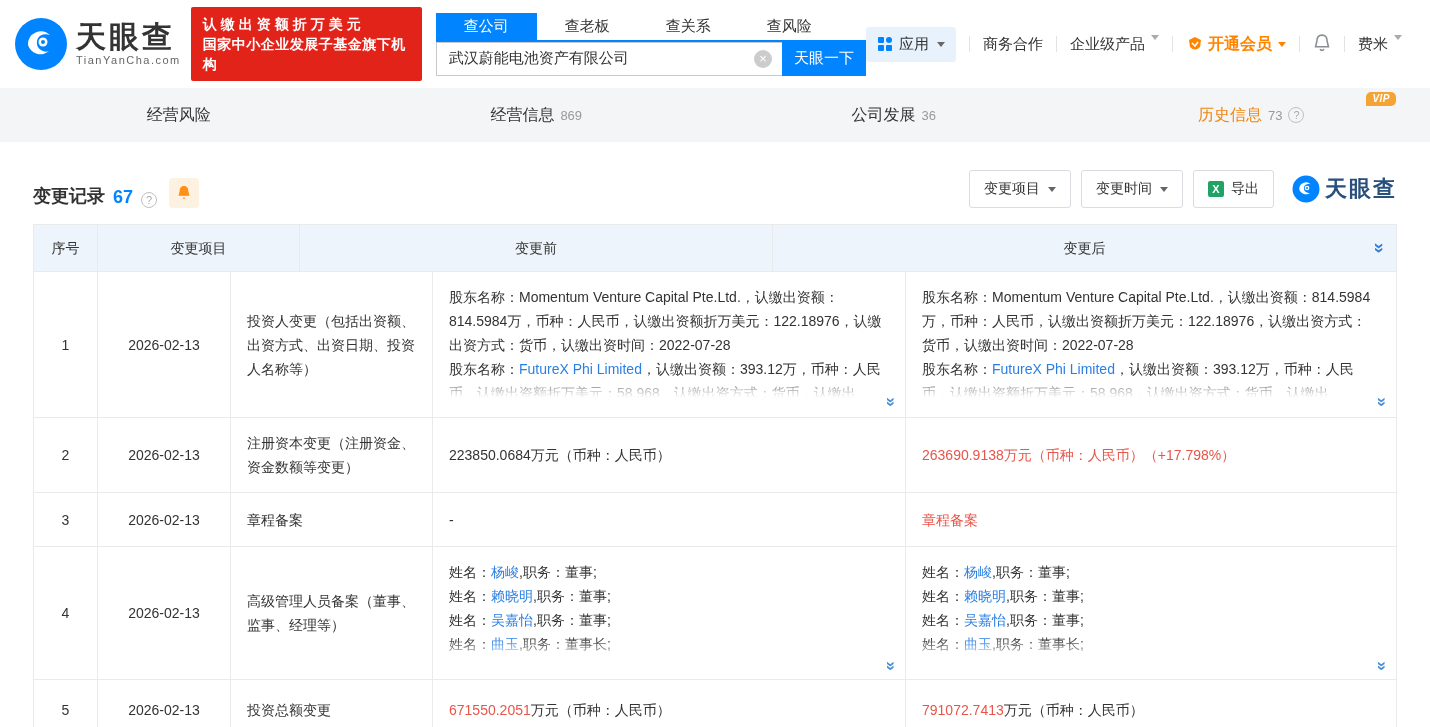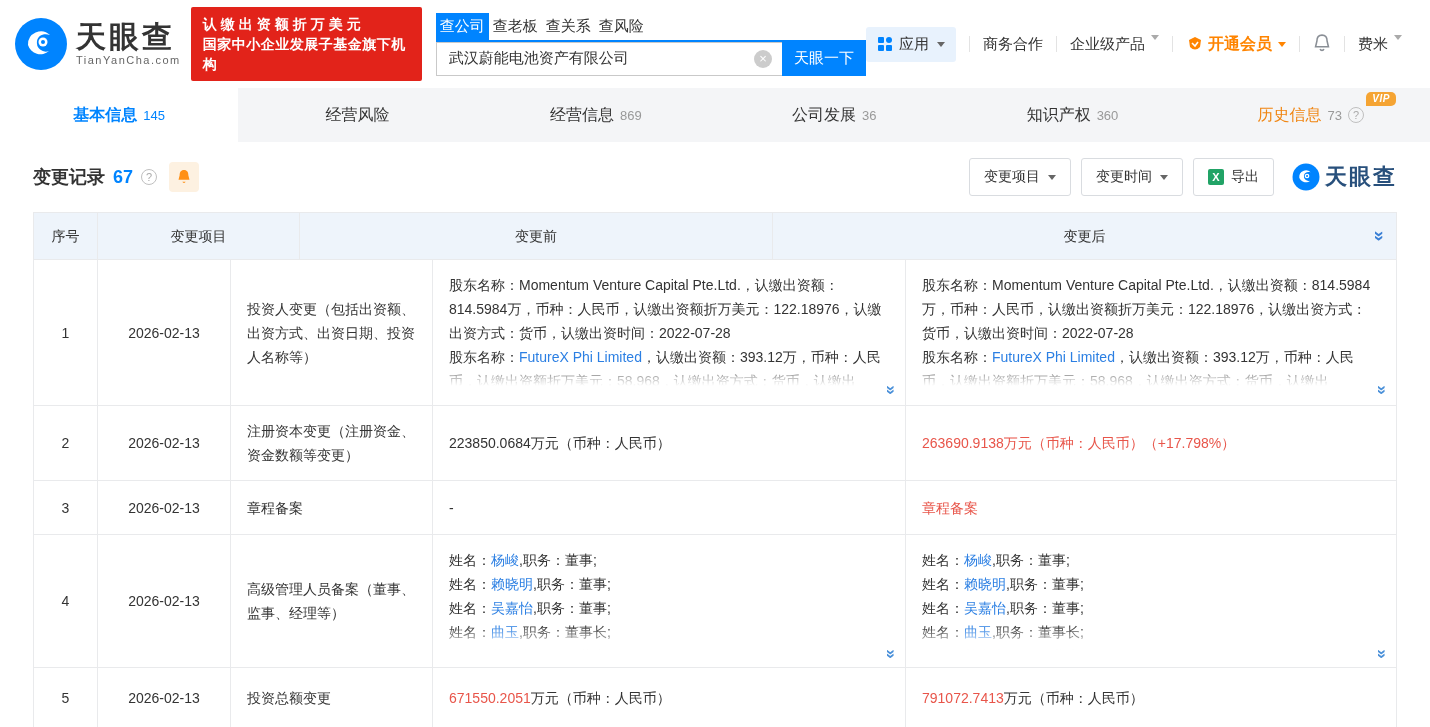--- a/index.html
+++ b/index.html
@@ -9,21 +9,21 @@
   
   .topbar { height:88px; background:#fff; display:flex; align-items:center; padding:0 28px 0 14px; }
   .logo { display:flex; align-items:center; gap:8px; cursor:pointer; }
   .logo-title { font-size:30px; font-weight:bold; color:#333; letter-spacing:3px; line-height:30px; }
   .logo-domain { font-size:11px; color:#666; letter-spacing:1.5px; margin-top:2px; }
   .banner { background:#e2231a; color:#fff; margin-left:10px; padding:7px 12px; border-radius:2px; }
   .banner div:first-child { font-size:14px; font-weight:bold; letter-spacing:4px; line-height:20px; }
   .banner div:last-child { font-size:14px; font-weight:bold; letter-spacing:0.5px; line-height:20px; }
   .searchblock { margin-left:14px; width:452px; }
   .stabs { display:flex; border-bottom:2px solid #0084ff; }
-  .stab { padding:4px 4px; font-size:15px; color:#333; cursor:pointer; }
+  .stab { padding:4px 28px; font-size:15px; color:#333; cursor:pointer; }
   .stab.active { background:#0084ff; color:#fff; }
   .srow { display:flex; }
   .sinput-wrap { position:relative; flex:1; }
   .sinput-wrap input { width:100%; height:34px; border:1px solid #c9c9c9; border-right:none;
     font-size:15px; padding:0 34px 0 12px; color:#333; outline:none;
     font-family:"Liberation Sans","DejaVu Sans",sans-serif; }
   .clear { position:absolute; right:10px; top:8px; width:18px; height:18px; border-radius:50%;
     background:#ccc; color:#fff; font-size:13px; line-height:18px; text-align:center; cursor:pointer; }
   .sbtn { width:84px; height:34px; background:#0084ff; color:#fff; border:none; font-size:15px;
     cursor:pointer; font-family:"Liberation Sans","DejaVu Sans",sans-serif; }
@@ -47,21 +47,21 @@
   .ptab.active .cnt { color:#0084ff; font-weight:normal; }
   .ptab.orange { color:#f08511; }
   .vip-badge { position:absolute; top:4px; right:34px; background:#f5a433; color:#fff;
     font-size:10px; font-weight:bold; font-style:italic; padding:1px 6px 2px;
     border-radius:5px 5px 5px 0; letter-spacing:0.5px; }
   .help-circle { width:16px; height:16px; border:1px solid #c0c0c0; border-radius:50%;
     color:#aaa; font-size:11px; line-height:14px; text-align:center; font-weight:normal; }
 
   
   .content { padding:0 33px; }
-  .sechead { margin-top:16px; display:flex; align-items:center; }
+  .sechead { margin-top:28px; display:flex; align-items:flex-end; }
   .sec-title { font-size:18px; font-weight:bold; color:#333; }
   .sec-count { font-size:18px; font-weight:bold; color:#0084ff; margin-left:8px; }
   .sec-help { margin-left:8px; }
   .bell-badge { margin-left:12px; width:30px; height:30px; background:#fdf1e1; border-radius:4px;
     display:flex; align-items:center; justify-content:center; cursor:pointer; }
   .sec-actions { margin-left:auto; display:flex; align-items:center; gap:10px; }
   .filter-btn { display:flex; align-items:center; gap:6px; border:1px solid #d9dce0; border-radius:3px;
     background:#fff; padding:9px 14px; font-size:14px; color:#333; cursor:pointer;
     font-family:"Liberation Sans","DejaVu Sans",sans-serif; }
   .export-btn { display:flex; align-items:center; gap:7px; border:1px solid #d9dce0; border-radius:3px;
@@ -171,38 +171,30 @@
     </svg>
     <div class="divider"></div>
     <div class="nav-link">
       <span>费米</span>
       <span class="caret light"></span>
     </div>
   </div>
 </div>
 
 <div class="pagetabs" id="page-tabs">
-    <div class="ptab active">
-      <span>基本信息</span>
-      <span class="cnt">145</span>
-    </div>
     <div class="ptab">
       <span>经营风险</span>
     </div>
     <div class="ptab">
       <span>经营信息</span>
       <span class="cnt">869</span>
     </div>
     <div class="ptab">
       <span>公司发展</span>
       <span class="cnt">36</span>
-    </div>
-    <div class="ptab">
-      <span>知识产权</span>
-      <span class="cnt">360</span>
     </div>
     <div class="ptab orange">
       <span>历史信息</span>
       <span class="cnt">73</span>
       <span class="help-circle">?</span>
       <span class="vip-badge">VIP</span>
     </div>
   </div>
 
 <div class="content">

